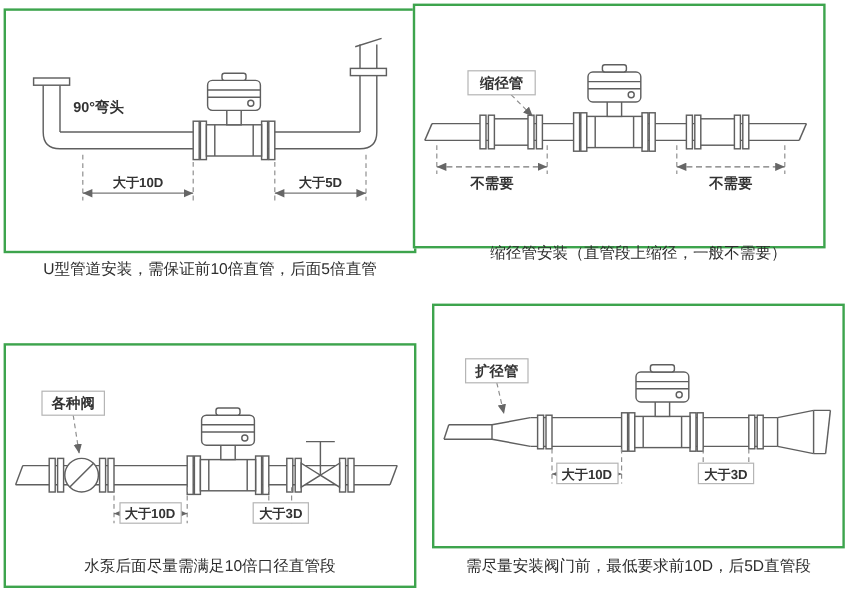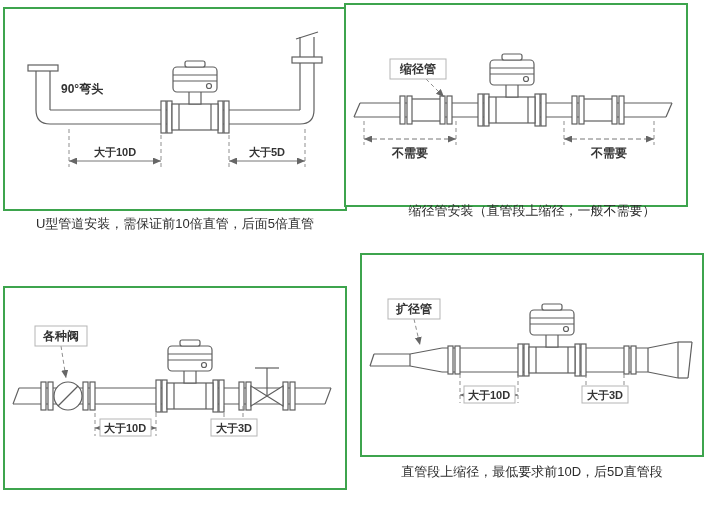--- a/index.html
+++ b/index.html
@@ -216,14 +216,15 @@
       <line class="dashdim" x1="224" y1="140" x2="262" y2="140" marker-start="url(#aL)" marker-end="url(#aR)"></line>
       <rect class="box" x="220" y="131" width="46" height="17"></rect>
       <text class="dimtext" x="243" y="144" text-anchor="middle">大于3D</text>
     </g>
   </svg>
 </div>
 
 <div class="cap" id="c1">U型管道安装，需保证前10倍直管，后面5倍直管</div>
 <div class="cap" id="c2">缩径管安装（直管段上缩径，一般不需要）</div>
 <div class="cap" id="c3">
-</div>
-<div class="cap" id="c4">直管段上缩径，最低要求前10D，后5D直管段</div>
+  <div>水泵后面尽量需满足10倍口径直管段</div>
+</div>
+<div class="cap" id="c4">需尽量安装阀门前，最低要求前10D，后5D直管段</div>
 
 </body></html>

